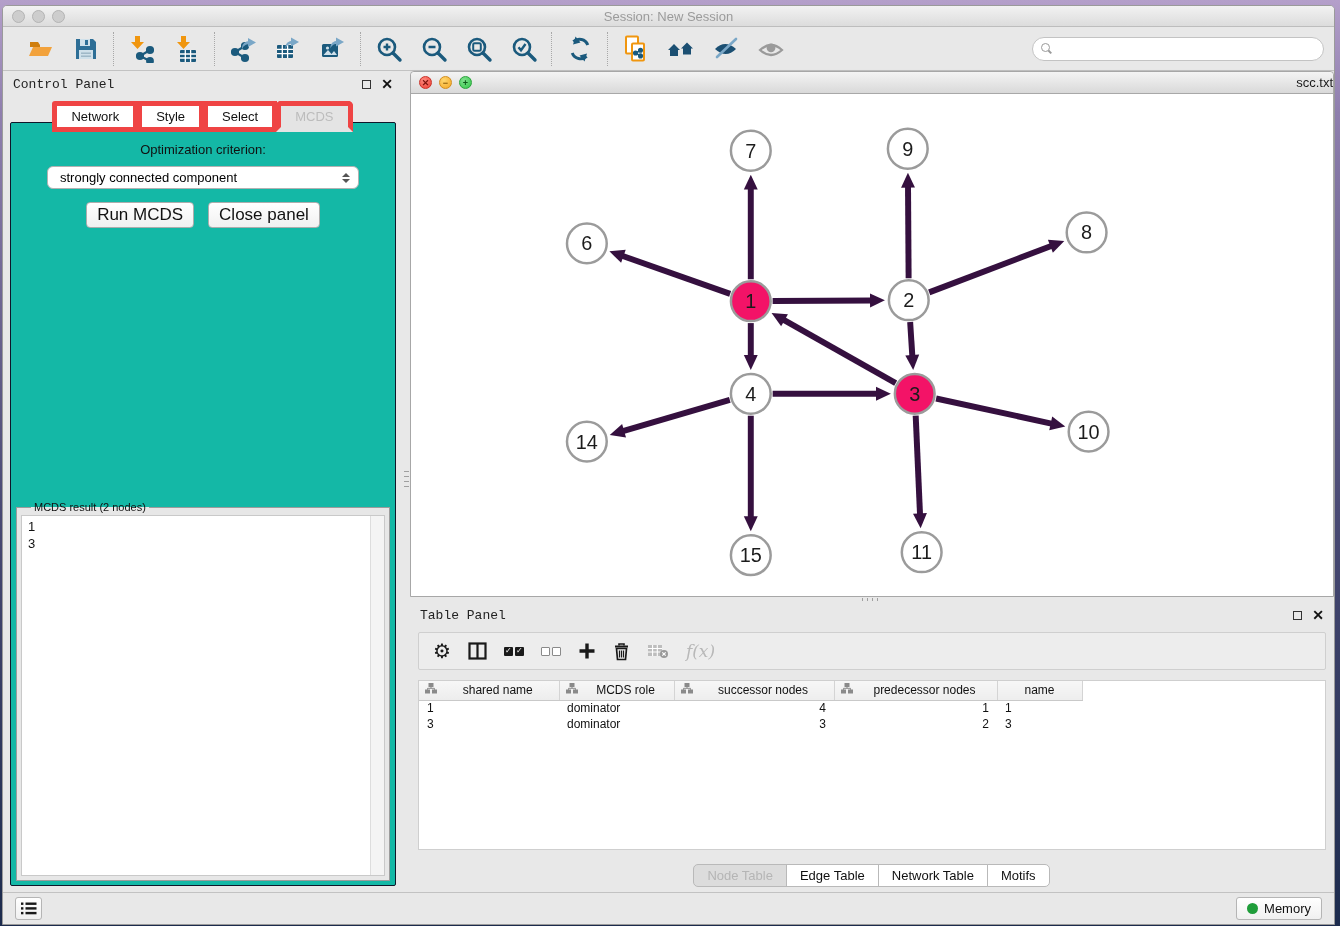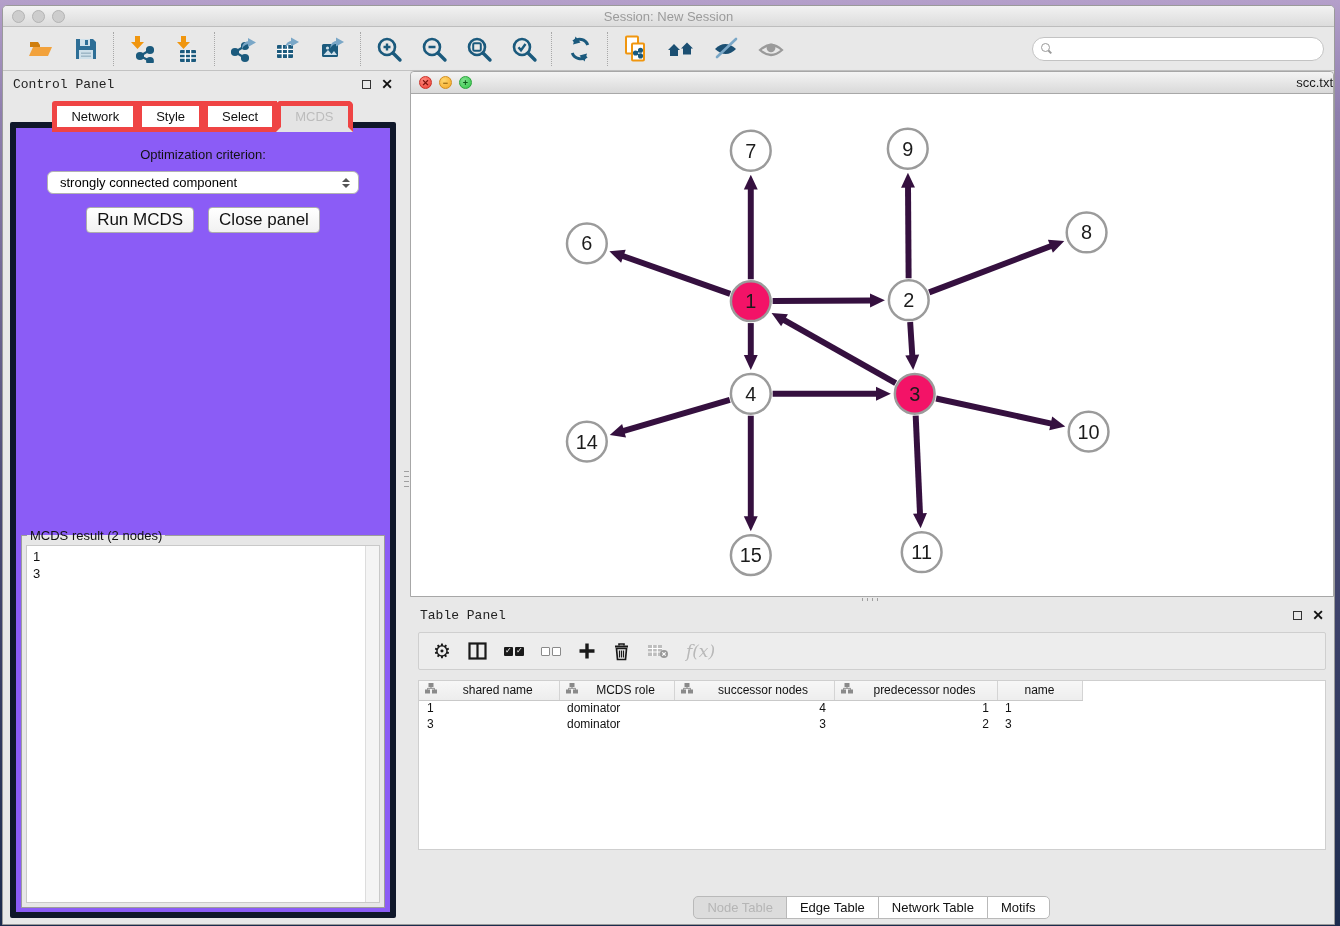--- a/index.html
+++ b/index.html
@@ -35,32 +35,32 @@
   .panel-head .ph-title { font-size:13px; color:#222;font-family:Liberation Mono, monospace; }
   .ph-icons { margin-left:auto; display:flex; align-items:center; gap:10px; }
   .float-box { width:9px; height:9px; border:1.5px solid #333; }
   .close-x { font-size:14px; font-weight:bold; color:#111; line-height:1; cursor:pointer; }
 
   .cp-tabs { display:flex; justify-content:center; margin-top:4px; position:relative; z-index:2; }
   .cp-tab { font-size:13px; padding:3px 14px; background:#fff; border:5px solid #ef4444; margin-left:-1px; color:#111; cursor:pointer; }
   .cp-tab.first { border-radius:3px 0 0 0; }
   .cp-tab.selected { background:#e4e4e4; color:#bcbcbc; border-radius:5px 5px 0 0; border-bottom-color:#e4e4e4; }
 
-  .mcds-panel { position:absolute; left:7px; right:7px; top:51px; bottom:6px; border:6px solid #0f172a; background:#8b5cf6; border-radius:2px; }
+  .mcds-panel { position:absolute; left:7px; right:7px; top:51px; bottom:6px; border:1px solid #0f172a; background:#14b8a6; border-radius:2px; }
   .opt-label { text-align:center; font-size:13px; color:#111; margin-top:19px; }
   .dropdown { width:312px; height:23px; margin:9px auto 0; background:#fff; border:1px solid #b2b2b2; border-radius:6px; display:flex; align-items:center; padding:0 8px 0 12px; font-size:13px; cursor:pointer; position:relative; }
   .dd-chevrons { margin-left:auto; display:flex; flex-direction:column; gap:2px; }
   .dd-chevrons i { display:block; width:0; height:0; border-left:4px solid transparent; border-right:4px solid transparent; }
   .dd-up { border-bottom:4px solid #555; }
   .dd-down { border-top:4px solid #555; }
   .btn-row { display:flex; justify-content:center; gap:14px; margin-top:13px; }
   .aqua-btn { font-size:17px; padding:2px 10px; background:linear-gradient(#ffffff,#f1f1f1); border:1px solid #adadad; border-radius:4px; color:#111; cursor:pointer; }
 
   fieldset.result { position:absolute; left:5px; right:5px; bottom:4px; height:380px; border:1px solid #9c9c9c; background:#e7e7e7; }
-  fieldset.result legend { font-size:13px; color:#111; margin-left:5px; padding:0 3px; }
+  fieldset.result legend { font-size:11px; color:#111; margin-left:14px; padding:0 3px; }
   .result-box { position:absolute; left:4px; right:4px; top:2px; bottom:4px; background:#fff; border:1px solid #c9c9c9; overflow:hidden; }
   .result-line { font-size:13px; color:#111; line-height:17px; padding:0 6px; }
   .result-box .first-line { padding-top:2px; }
   .vscroll { position:absolute; right:0; top:0; bottom:0; width:14px; background:#f4f4f4; border-left:1px solid #ddd; }
 
   
   .v-divider { width:7px; background:#e8e8e8; position:relative; cursor:col-resize; }
   .v-grip { position:absolute; top:400px; left:1px; width:5px; height:16px; display:flex; flex-direction:column; justify-content:space-between; }
   .v-grip i { height:1px; background:#9f9f9f; display:block; }
   .h-divider { height:5px; background:#e8e8e8; position:relative; cursor:row-resize; }
@@ -590,13 +590,31 @@
         <div class="tp-tabs">
           <span class="tp-tab selected first">Node Table</span>
           <span class="tp-tab">Edge Table</span>
           <span class="tp-tab">Network Table</span>
           <span class="tp-tab last">Motifs</span>
         </div>
       </div>
     </div>
   </div>
 
+  <div class="statusbar">
+    <span class="status-btn">
+      <svg width="16" height="13" viewBox="0 0 16 13">
+          <g fill="#1a1a1a">
+            <rect x="0" y="0.5" width="2.4" height="2.4"></rect>
+            <rect x="4.5" y="0.5" width="11" height="2.4"></rect>
+            <rect x="0" y="5.2" width="2.4" height="2.4"></rect>
+            <rect x="4.5" y="5.2" width="11" height="2.4"></rect>
+            <rect x="0" y="9.9" width="2.4" height="2.4"></rect>
+            <rect x="4.5" y="9.9" width="11" height="2.4"></rect>
+          </g>
+        </svg>
+    </span>
+    <span class="memory-btn">
+      <span class="mem-dot"></span>
+      <span>Memory</span>
+    </span>
+  </div>
 </div>
 
 </body></html>

